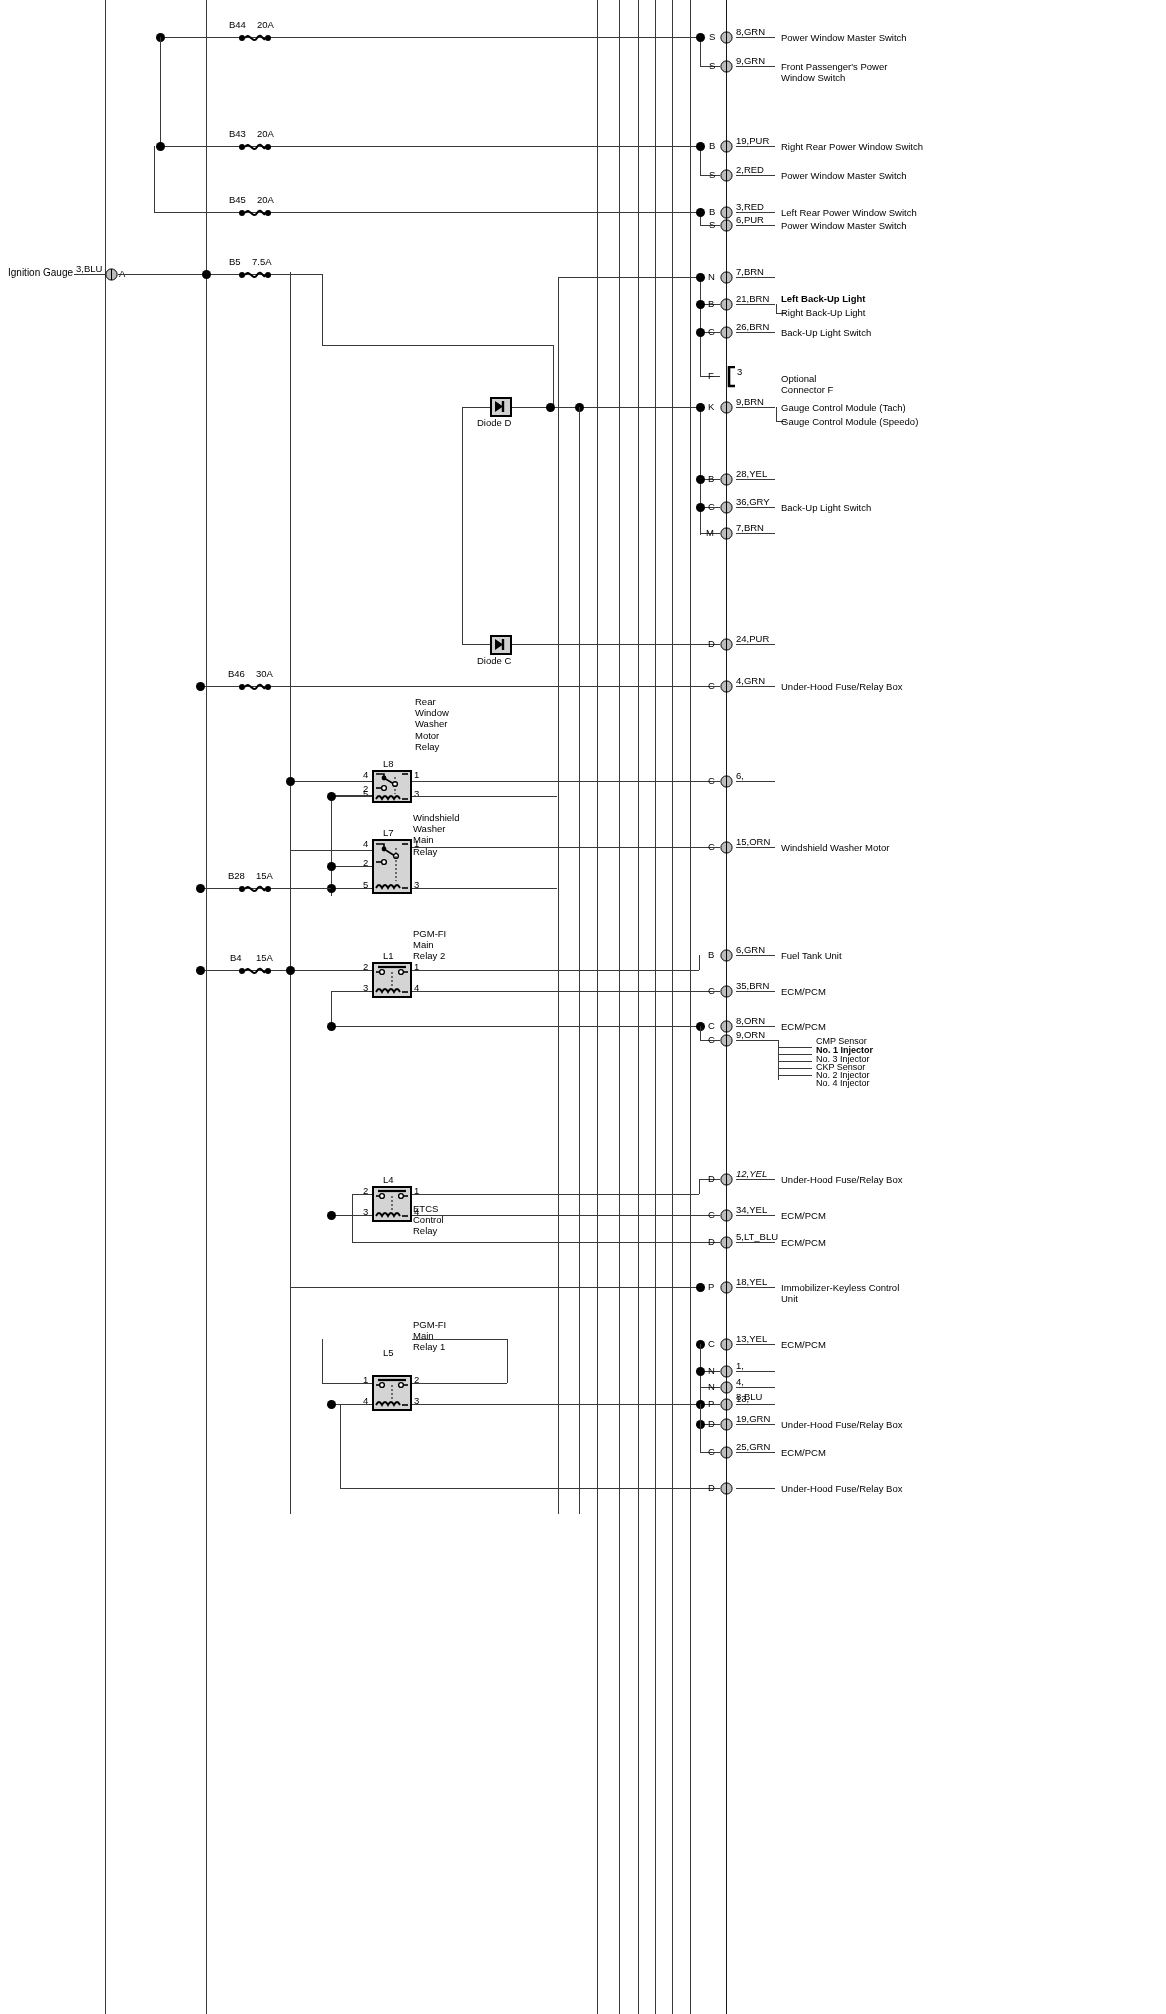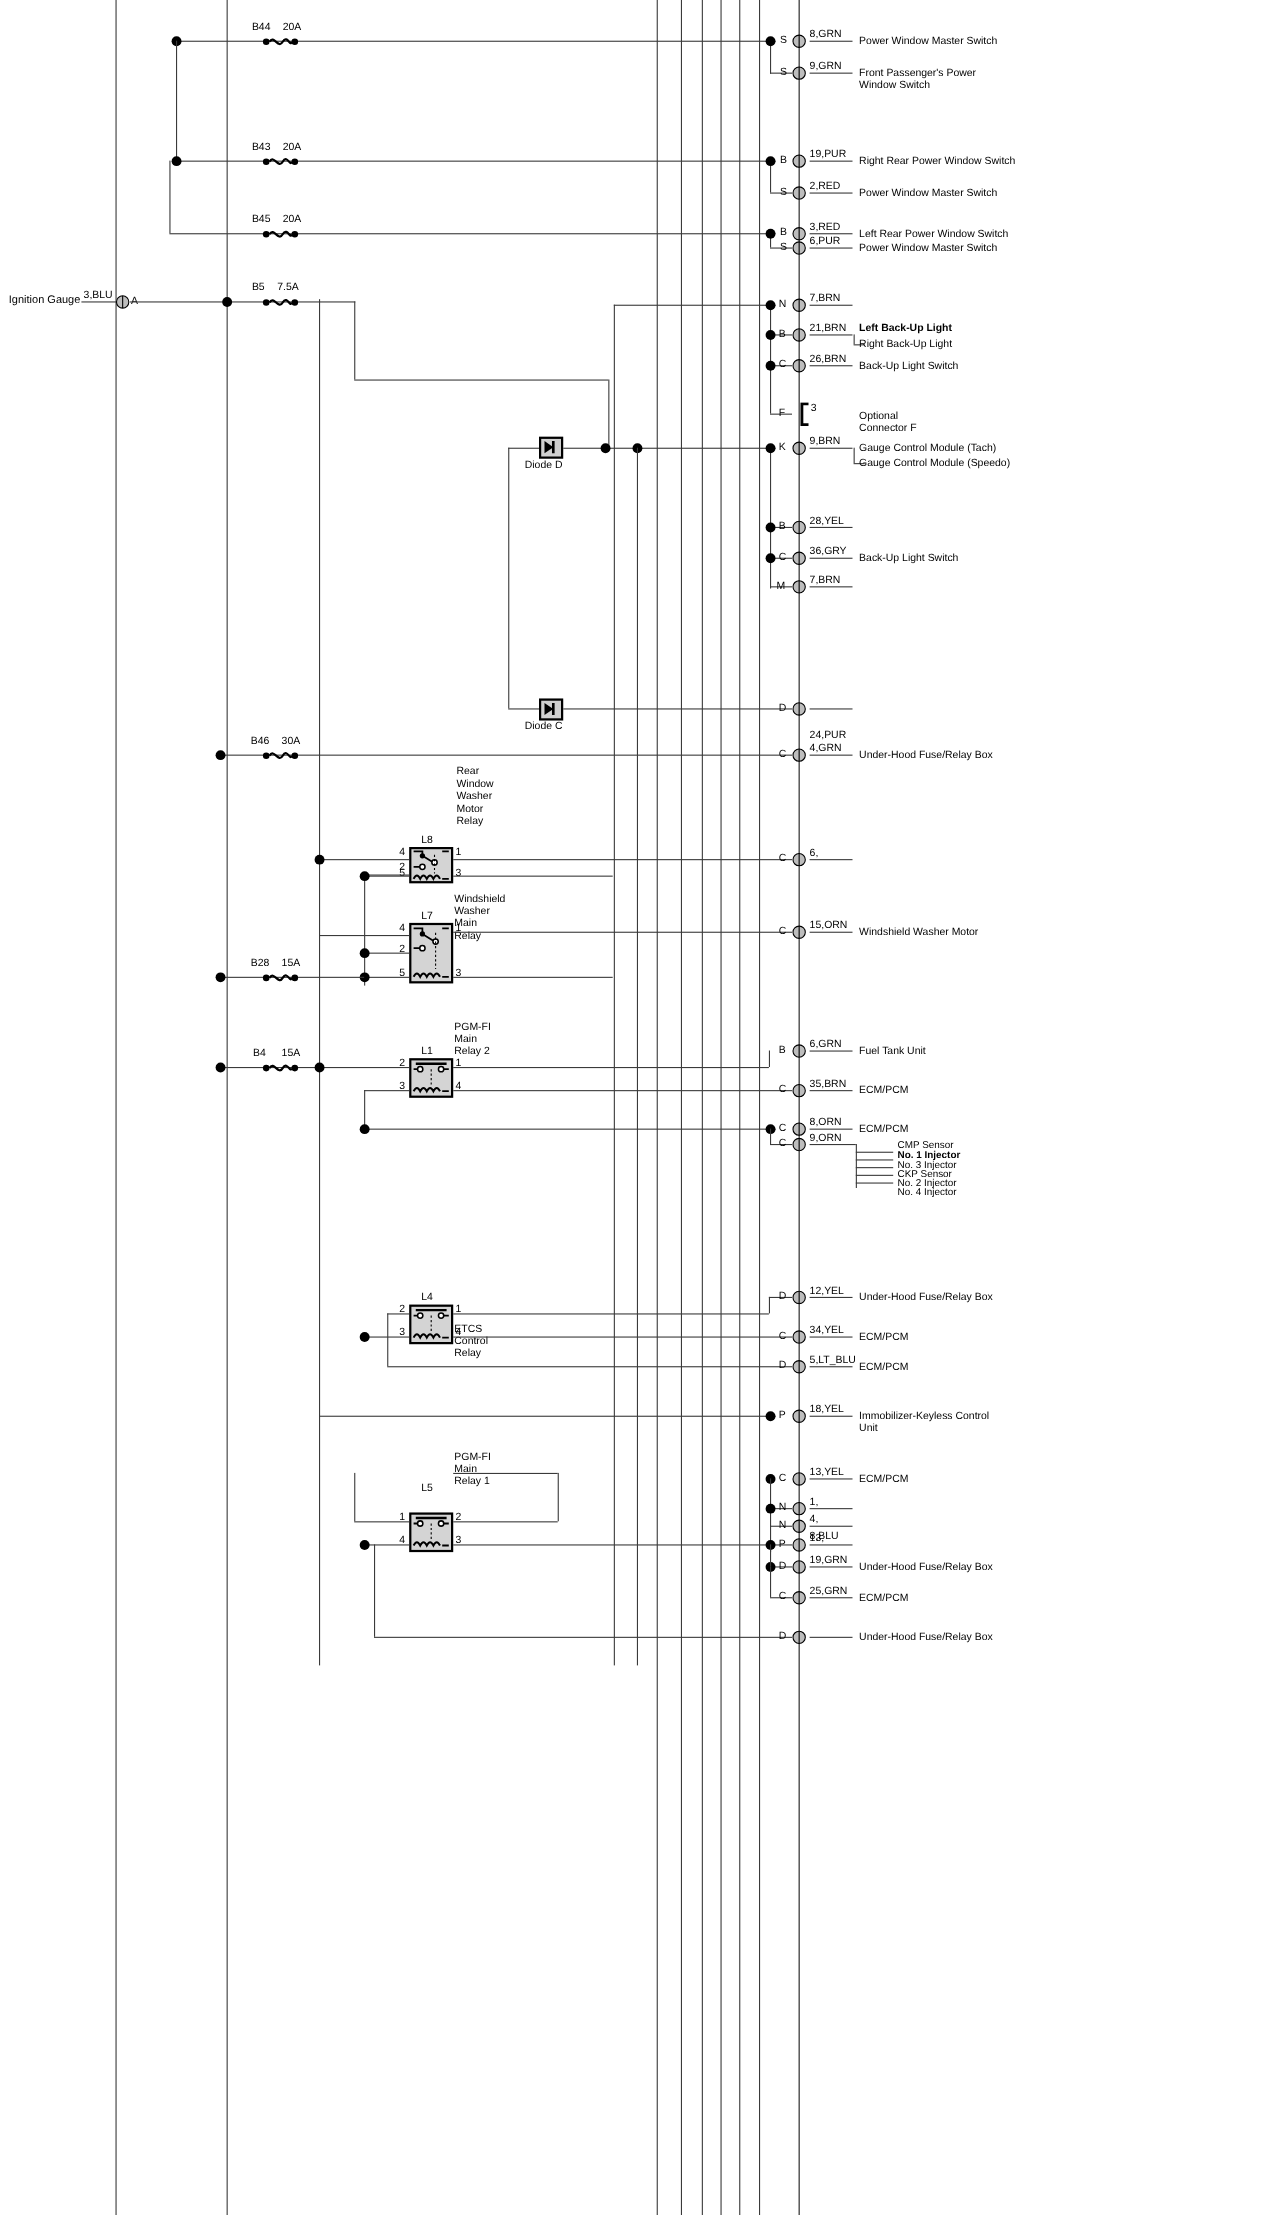--- a/index.html
+++ b/index.html
@@ -315,21 +315,21 @@
   <div class="hline" style="left:462px;top:644px;width:28px;"></div>
   <div class="hline" style="left:512px;top:644px;width:208px;"></div>
 
   <div class="conn" style="left:720px;top:638px;">
     <svg width="13" height="13" viewBox="0 0 13 13">
         <circle cx="6.5" cy="6.5" r="5.6" fill="#bdbdbd" stroke="#000" stroke-width="1"></circle>
         <line x1="6.5" y1="1" x2="6.5" y2="12" stroke="#000" stroke-width="1"></line>
       </svg>
   </div>
   <div class="txt t8" style="left:708px;top:638px;">D</div>
-  <div class="txt t8" style="left:736px;top:633px;margin-top:30px;">24,PUR</div>
+  <div class="txt t8" style="left:736px;top:633px;">24,PUR</div>
   <div class="hline" style="left:736px;top:644px;width:39px;"></div>
 
   <div class="hline" style="left:200px;top:686px;width:520px;"></div>
   <div class="dot" style="left:196px;top:682px;"></div>
   <div class="fuse" style="left:238px;top:680px;">
     <svg width="34" height="14" viewBox="0 0 34 14">
       <circle cx="4" cy="7" r="3" fill="#000"></circle>
         <circle cx="30" cy="7" r="3" fill="#000"></circle>
       <path d="M7 7 C11 0, 15 14, 19 7 C23 0, 26 12, 27 7" stroke="#000" stroke-width="2" fill="none"></path>
     </svg>
@@ -580,21 +580,21 @@
   <div class="dot" style="left:327px;top:1211px;"></div>
   <div class="hline" style="left:412px;top:1215px;width:308px;"></div>
 
   <div class="conn" style="left:720px;top:1173px;">
     <svg width="13" height="13" viewBox="0 0 13 13">
         <circle cx="6.5" cy="6.5" r="5.6" fill="#bdbdbd" stroke="#000" stroke-width="1"></circle>
         <line x1="6.5" y1="1" x2="6.5" y2="12" stroke="#000" stroke-width="1"></line>
       </svg>
   </div>
   <div class="txt t8" style="left:708px;top:1173px;">D</div>
-  <div class="txt t8" style="left:736px;top:1168px;">12,YEL</div>
+  <div class="txt t8" style="left:736px;top:1168px;font-style:italic;">12,YEL</div>
   <div class="hline" style="left:736px;top:1179px;width:39px;"></div>
   <div class="txt t8" style="left:781px;top:1174px;">Under-Hood Fuse/Relay Box</div>
 
   <div class="conn" style="left:720px;top:1209px;">
     <svg width="13" height="13" viewBox="0 0 13 13">
         <circle cx="6.5" cy="6.5" r="5.6" fill="#bdbdbd" stroke="#000" stroke-width="1"></circle>
         <line x1="6.5" y1="1" x2="6.5" y2="12" stroke="#000" stroke-width="1"></line>
       </svg>
   </div>
   <div class="txt t8" style="left:708px;top:1209px;">C</div>

